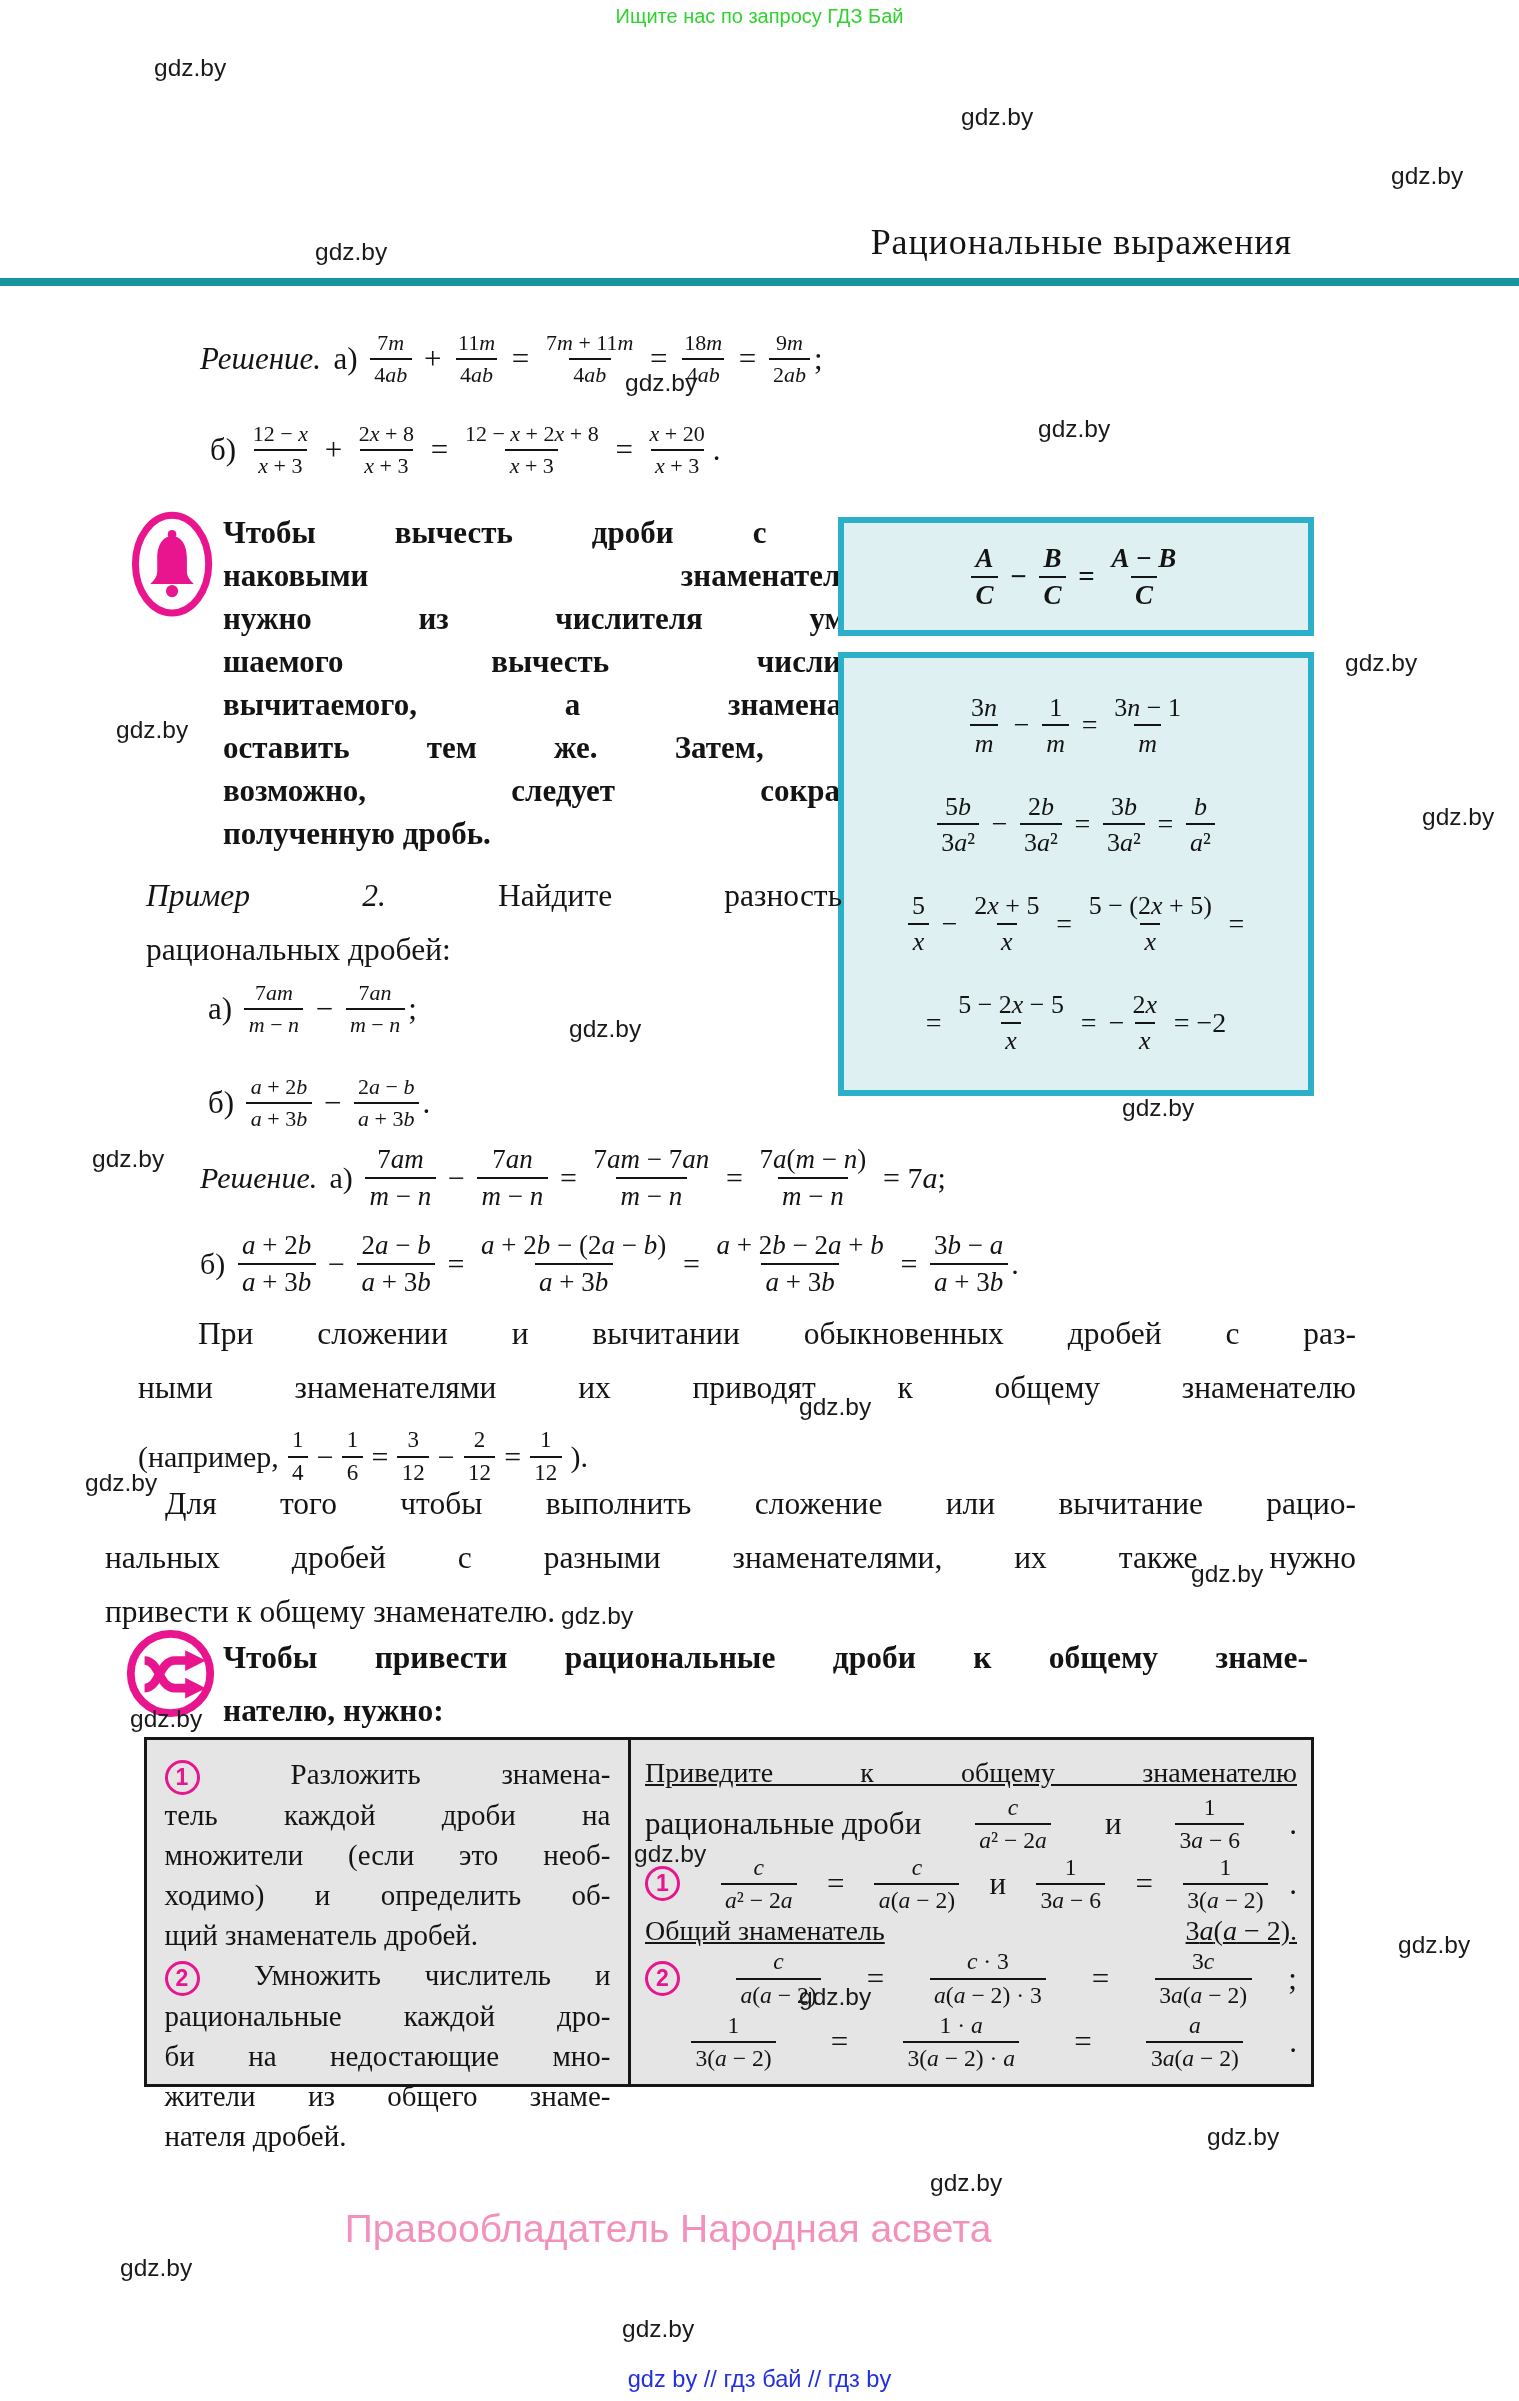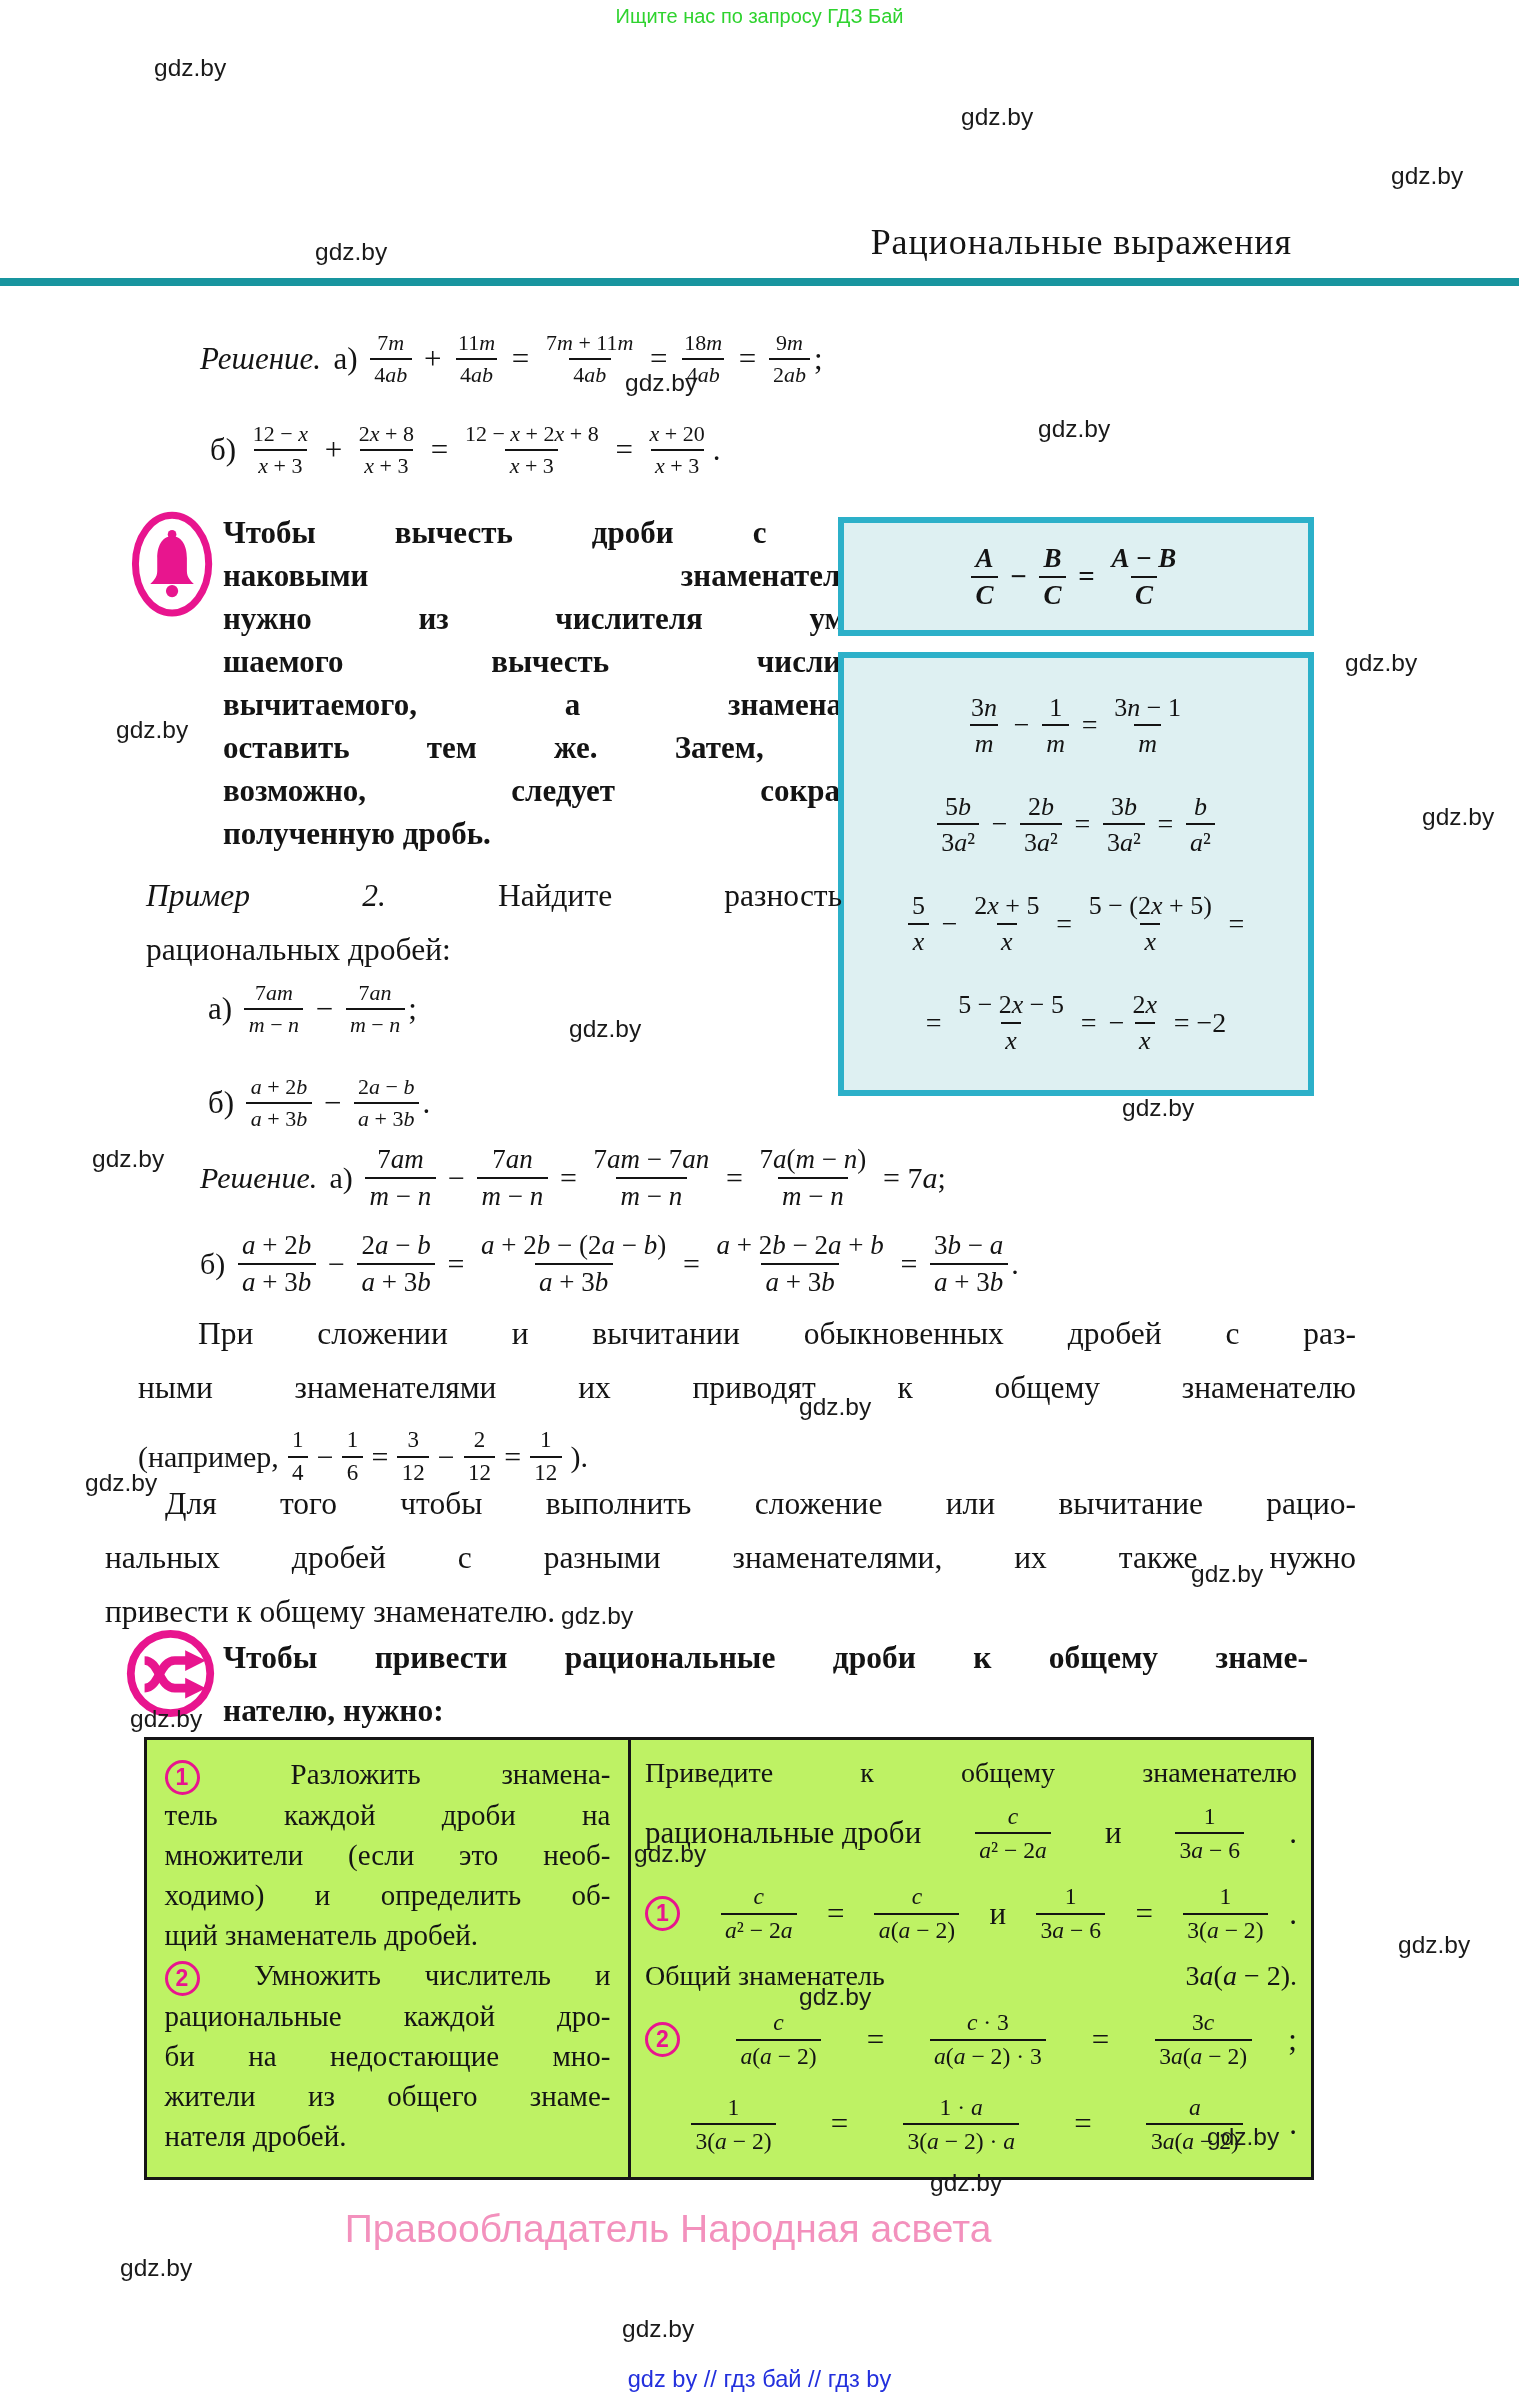--- a/index.html
+++ b/index.html
@@ -56,25 +56,25 @@
   .para{font-size:31.5px;line-height:54px;}
   #para1{left:138px;top:1307px;width:1218px;}
   #para2{left:105px;top:1477px;width:1251px;}
   
   #head-bold{left:223px;top:1631px;width:1085px;font-size:31.5px;font-weight:bold;line-height:53px;}
   
   .circ{display:inline-flex;align-items:center;justify-content:center;width:35px;height:35px;border:3.5px solid var(--pink);
         border-radius:50%;color:var(--pink);font-weight:bold;font-size:23px;font-family:"Liberation Sans",sans-serif;
         vertical-align:middle;margin-right:10.5px;flex:0 0 auto;}
   
-  #alg-table{left:144px;top:1737px;width:1170px;height:443px;border:3.5px solid #161616;display:flex;background:#bef264;}
+  #alg-table{left:144px;top:1737px;width:1170px;height:350px;border:3.5px solid #161616;display:flex;background:#e5e5e5;}
   #alg-left{width:484px;border-right:3.5px solid #161616;padding:14px 17.5px;font-size:29px;line-height:40px;}
   #alg-right{flex:1;padding:10.5px 14px;font-size:27px;display:flex;flex-direction:column;}
   #alg-right .frow{gap:7px;justify-content:space-between;}
-  .r-h50{height:44px;display:flex;align-items:center;}
+  .r-h50{height:44px;display:flex;align-items:center;text-decoration:underline;}
   .r-h92{height:81px;}
   .r-h98{height:86px;}
   .r-h100{height:88px;}
   
   #footer-pink{left:0;top:2207px;width:1336px;text-align:center;font-size:39px;color:var(--footer_pink);}
   #footer-links{left:0;top:2366px;width:1519px;text-align:center;font-size:23.6px;color:var(--links_blue);}
   svg{display:block;}
 </style>
 </head>
 <body>

